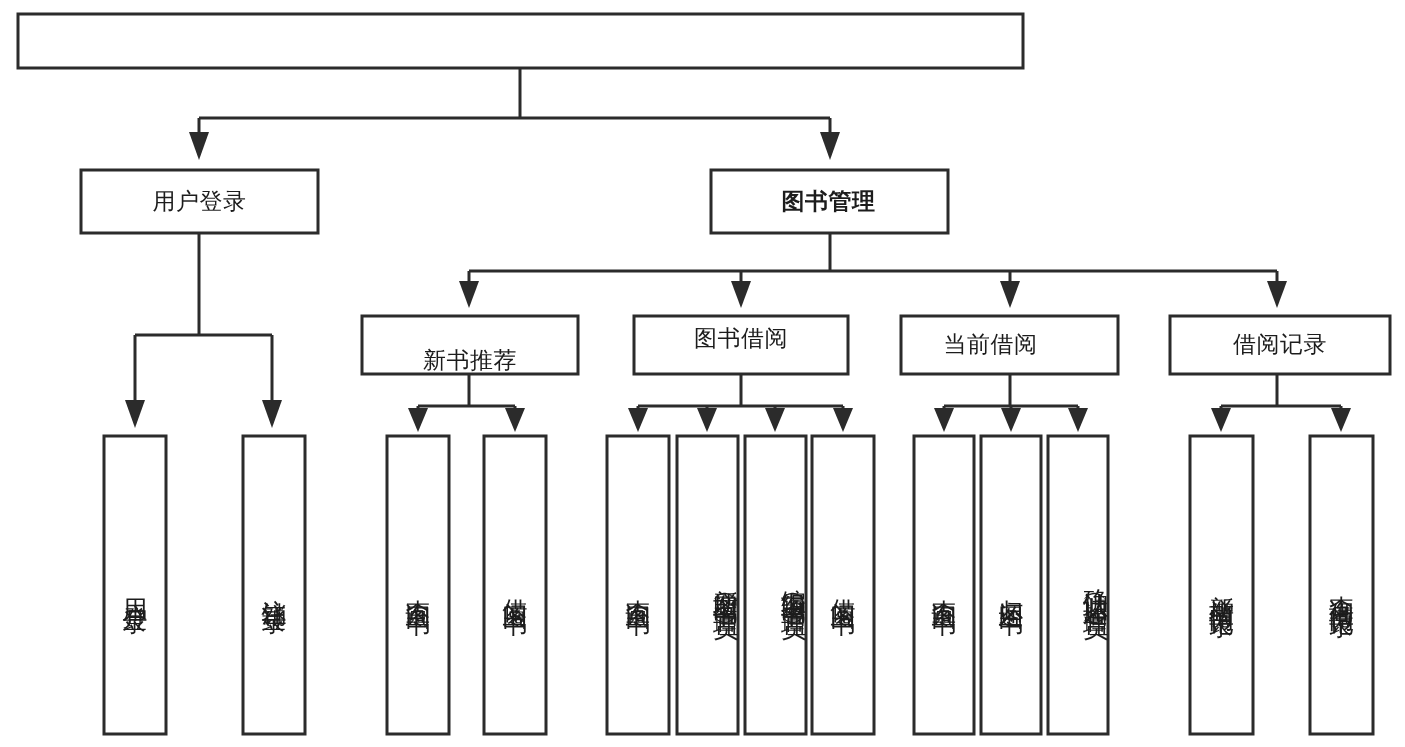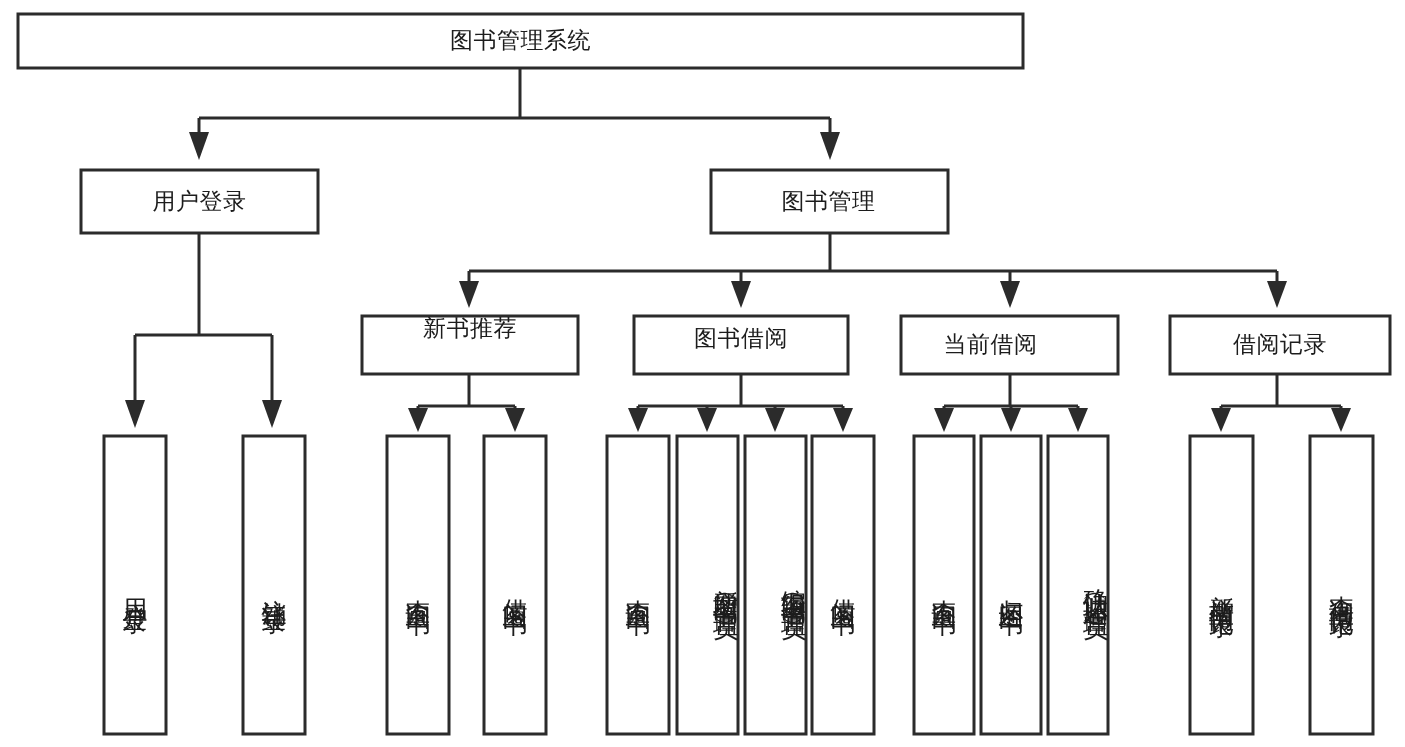--- a/index.html
+++ b/index.html
@@ -164,26 +164,25 @@
     <rect class="node-box" x="677" y="436" width="61" height="298"></rect>
     <rect class="node-box" x="745" y="436" width="61" height="298"></rect>
     <rect class="node-box" x="812" y="436" width="62" height="298"></rect>
     <rect class="node-box" x="914" y="436" width="60" height="298"></rect>
     <rect class="node-box" x="981" y="436" width="60" height="298"></rect>
     <rect class="node-box" x="1048" y="436" width="60" height="298"></rect>
     <rect class="node-box" x="1190" y="436" width="63" height="298"></rect>
     <rect class="node-box" x="1310" y="436" width="63" height="298"></rect>
   </svg>
 
-  <div class="node-label horiz" style="left:18px; top:14px; width:1005px; height:54px;">图书管理系统</div>
 
   <div class="node-label horiz" style="left:81px; top:170px; width:237px; height:63px;">用户登录</div>
-  <div class="node-label horiz" style="left:711px; top:170px; width:235px; height:63px;">图书管理</div>
+  <div class="node-label horiz" style="left:711px; top:170px; width:235px; height:63px;font-weight:bold;">图书管理</div>
 
-  <div class="node-label horiz" style="left:362px; top:300px; width:216px; height:58px;">新书推荐</div>
+  <div class="node-label horiz" style="left:362px; top:332px; width:216px; height:58px;">新书推荐</div>
   <div class="node-label horiz" style="left:634px; top:316px; width:214px; height:46px;">图书借阅</div>
   <div class="node-label horiz" style="left:901px; top:316px; width:179px; height:58px;">当前借阅</div>
   <div class="node-label horiz" style="left:1170px; top:316px; width:220px; height:58px;">借阅记录</div>
 
   <div class="node-label vert" style="left:104px; top:436px; width:62px; height:298px;">用户登录</div>
   <div class="node-label vert" style="left:243px; top:436px; width:62px; height:298px;">注销登录</div>
   <div class="node-label vert" style="left:387px; top:436px; width:62px; height:298px;">查询图书</div>
   <div class="node-label vert" style="left:484px; top:436px; width:62px; height:298px;">借阅图书</div>
   <div class="node-label vert" style="left:607px; top:436px; width:62px; height:298px;">查询图书</div>
   <div class="node-label vert" style="left:677px; top:436px; width:61px; height:298px; align-items:flex-start;">新增图书（管理员）</div>

